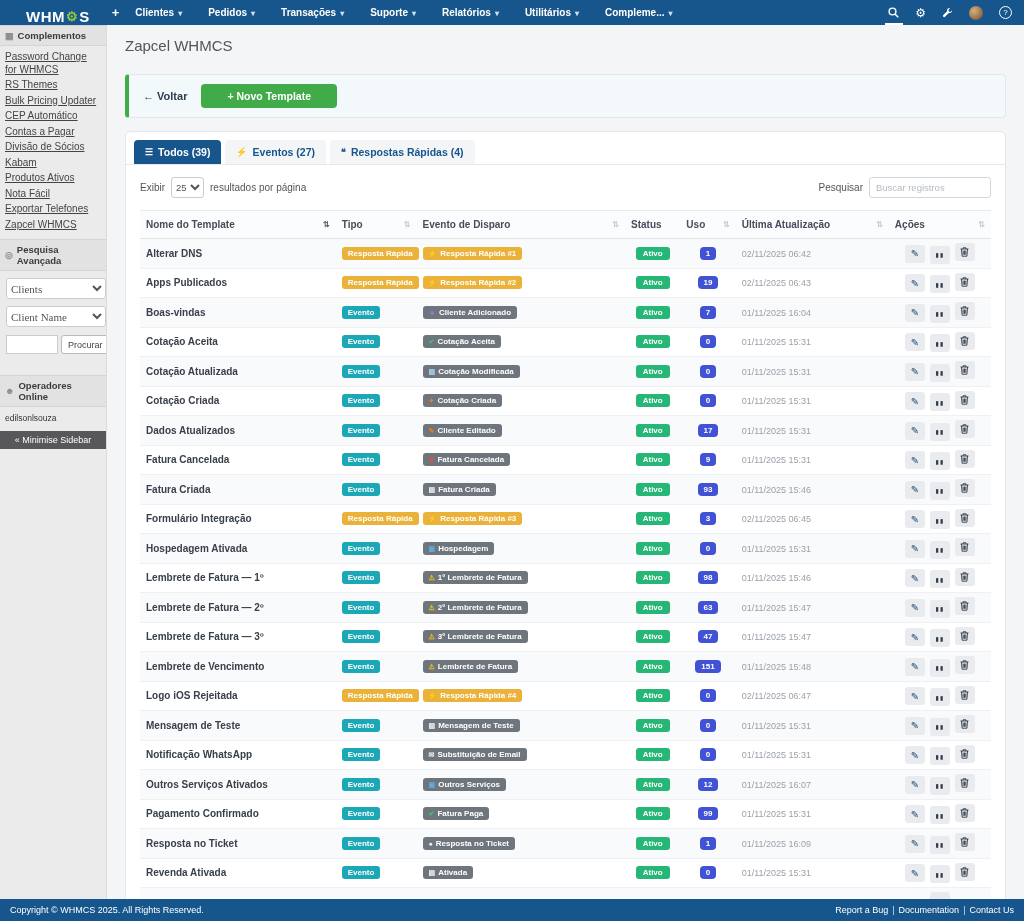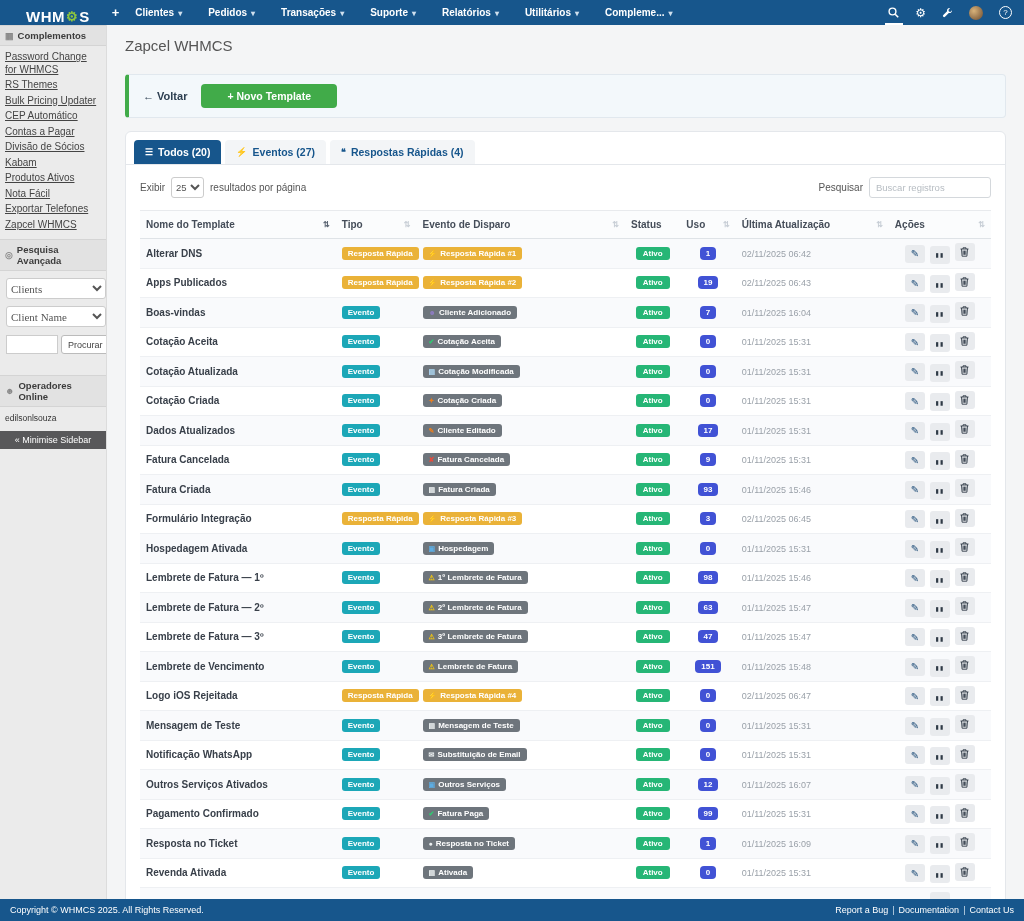--- a/index.html
+++ b/index.html
@@ -199,21 +199,21 @@
         <div class="hero-right">
           <span class="back-link"><span>←</span> <span>Voltar</span></span>
           <button class="btn-new"><span>+</span> <span>Novo Template</span></button>
         </div>
       </section>
 
       <section class="card">
         <div class="tabs">
             <div class="tab active">
               <span class="tic">☰</span>
-              <span>Todos (20)</span>
+              <span>Todos (39)</span>
             </div>
             <div class="tab">
               <span class="tic">⚡</span>
               <span>Eventos (27)</span>
             </div>
             <div class="tab">
               <span class="tic">❝</span>
               <span>Respostas Rápidas (4)</span>
             </div>
           </div>

